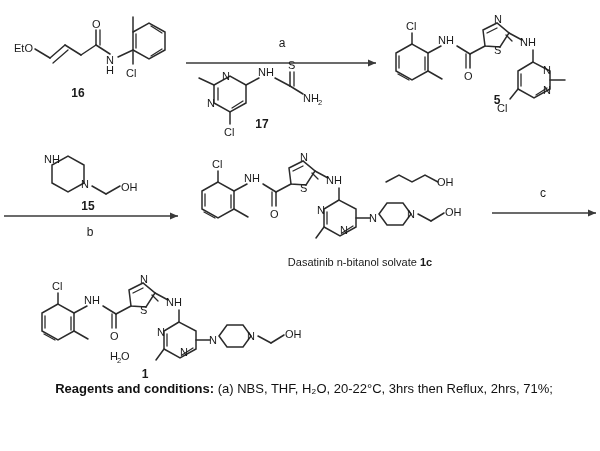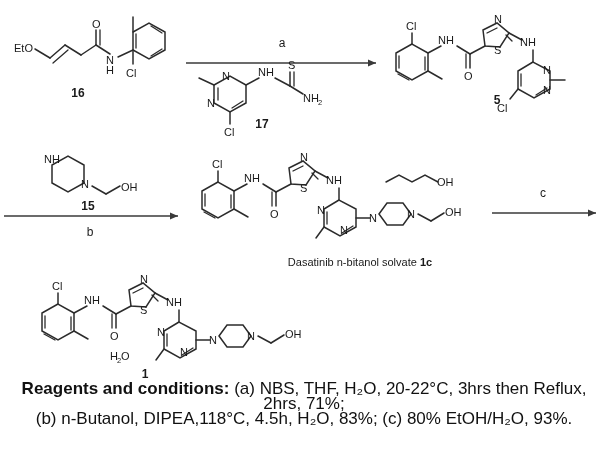--- a/index.html
+++ b/index.html
@@ -13,21 +13,21 @@
   .atom-sub{font-family:"Liberation Sans", sans-serif;font-size:7.5px;fill:#1a1a1a;}
   .cmpd-num{font-family:"Liberation Sans", sans-serif;font-size:12px;font-weight:bold;fill:#1a1a1a;}
   .arrow-lbl{font-family:"Liberation Sans", sans-serif;font-size:12px;fill:#1a1a1a;}
   .solvate-lbl{font-family:"Liberation Sans", sans-serif;font-size:11px;fill:#1a1a1a;}
   .solvate-lbl tspan.b{font-weight:bold;}
   .bond{stroke:#2b2b2b;stroke-width:1.5;fill:none;stroke-linecap:round;}
   .bond-thin{stroke:#2b2b2b;stroke-width:1.3;fill:none;stroke-linecap:round;}
   .arrow-line{stroke:#3a3a3a;stroke-width:1.4;fill:none;}
   .caption{
     position:absolute;left:8px;right:0;top:381px;text-align:center;
-    font-family:"Liberation Sans", sans-serif;font-size:17px;line-height:15px;
+    font-family:"Liberation Sans", sans-serif;font-size:13px;line-height:15px;
     color:#111;
   }
   .caption b{font-weight:bold;}
 </style>
 </head>
 <body>
 
 <svg id="scheme" viewBox="0 0 600 451">
 
   <g>
@@ -273,14 +273,13 @@
     <text class="atom-sub" x="117" y="363">2</text>
     <text class="atom" x="121" y="360">O</text>
 
     <text class="cmpd-num" x="145" y="378" text-anchor="middle">1</text>
   </g>
 
 </svg>
 
 <div class="caption">
   <div><b>Reagents and conditions:</b><span> (a) NBS, THF, H₂O, 20-22°C, 3hrs then Reflux, 2hrs, 71%;</span></div>
-  <div>(b) n-Butanol, DIPEA,118°C, 4.5h, H₂O, 83%; (c) 80% EtOH/H₂O, 93%.</div>
 </div>
 
 </body></html>

